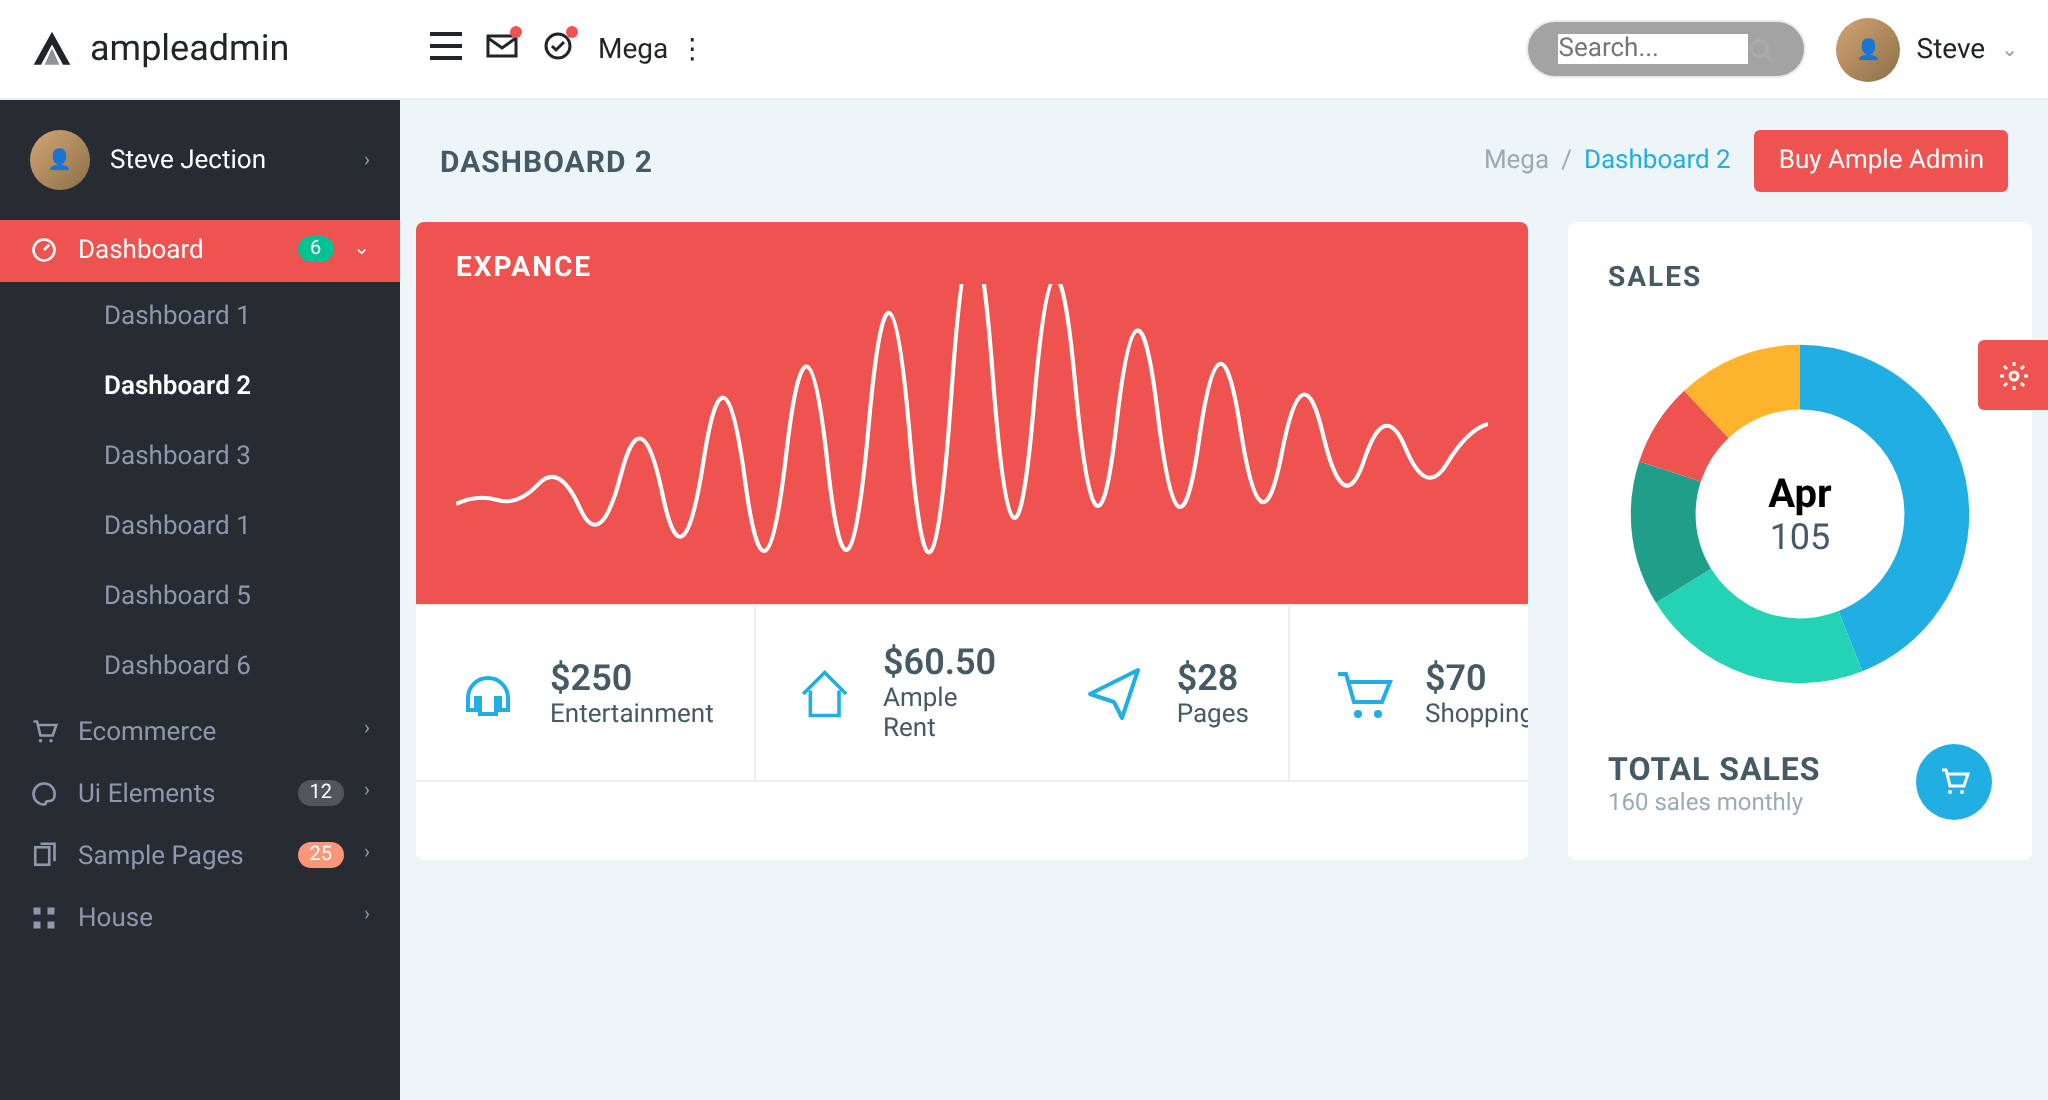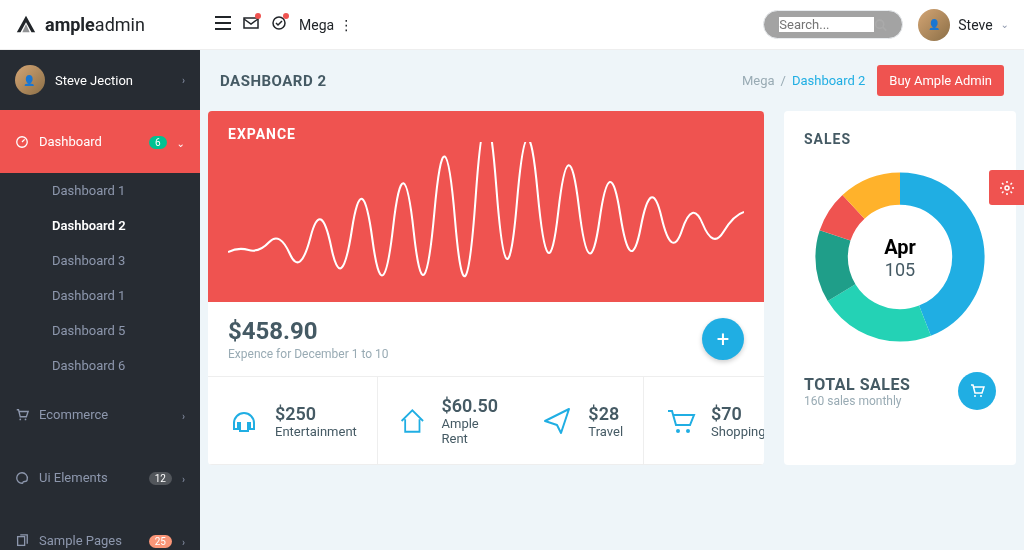--- a/index.html
+++ b/index.html
@@ -1,37 +1,37 @@
 <!DOCTYPE html>
 <html><head>
 <meta charset="utf-8">
 <style>
 *{margin:0;padding:0;box-sizing:border-box;font-family:-apple-system,BlinkMacSystemFont,"Segoe UI",Roboto,sans-serif}
 body{width:1024px;height:550px;overflow:hidden;background:#eef5f9;position:relative}
 
 .topbar{height:50px;background:#fff;display:flex;align-items:center;padding:0 15px;border-bottom:1px solid #eee}
 .logo{display:flex;align-items:center;font-size:18px;font-weight:400;color:#212529;width:185px}
 .logo svg{margin-right:8px}
-.logo b{font-weight:700}
+.logo b{font-weight:400}
 .tb-icons{display:flex;align-items:center;gap:12px;margin-left:15px}
 .tb-icon{color:#212529;cursor:pointer;position:relative}
 .dot-red{position:absolute;top:-2px;right:-2px;width:6px;height:6px;background:#ef5350;border-radius:50%}
 .mega{display:flex;align-items:center;gap:5px;font-size:14px;color:#212529;cursor:pointer}
 .tb-right{margin-left:auto;display:flex;align-items:center;gap:15px}
 .search{display:flex;align-items:center;background:#a3a3a3;border:1px solid #e9ecef;border-radius:20px;padding:6px 15px;width:140px}
 .search input{border:none;outline:none;font-size:13px;color:#aaa;width:95px}
 .user{display:flex;align-items:center;gap:8px;cursor:pointer}
 .avatar{width:32px;height:32px;border-radius:50%;background:linear-gradient(135deg,#d4a574,#8b6f47);display:flex;align-items:center;justify-content:center;font-size:10px;color:#fff}
 .user-name{font-size:14px;color:#212529}
 
 .sidebar{position:absolute;left:0;top:50px;width:200px;height:500px;background:#272c33;color:#8d97ad}
 .sb-user{display:flex;align-items:center;padding:15px;gap:10px;cursor:pointer}
 .sb-user .avatar{width:30px;height:30px}
 .sb-user-name{color:#fff;font-size:13px;flex:1}
-.sb-item{display:flex;align-items:flex-end;padding:24px 15px;gap:10px;font-size:13px;cursor:pointer}
+.sb-item{display:flex;align-items:flex-start;padding:8px 15px;gap:10px;font-size:13px;cursor:pointer}
 .sb-item.active{background:#ef5350;color:#fff}
 .sb-item .label{flex:1}
 .badge{background:#00c292;color:#fff;font-size:10px;padding:1px 6px;border-radius:10px}
 .badge.gray{background:rgba(255,255,255,0.2)}
 .badge.orange{background:#fb9678}
 .sub-items{padding-left:37px}
 .sub-item{padding:10px 15px;font-size:13px;color:#8d97ad;cursor:pointer}
 .sub-item.active{color:#fff;font-weight:600}
 .chev{font-size:10px;color:#8d97ad}
 .sb-icon{width:14px;display:inline-flex;justify-content:center}
@@ -213,29 +213,20 @@
 
     <div class="card expcard">
       <div class="exphead">
         <h5>EXPANCE</h5>
         <div class="spark">
           <svg viewBox="0 0 500 150" preserveAspectRatio="none">
             <path d="M0,110 Q10,105 20,108 T40,100 T60,112 T80,95 T100,105 T120,88 T140,98 T160,85 T180,90 T200,70 T220,78 T240,55 T260,45 T280,60 T300,50 T320,70 T340,65 T360,78 T380,72 T400,85 T420,75 T440,88 T460,82 T480,90 T500,70" fill="none" stroke="#fff" stroke-width="2"></path>
           </svg>
         </div>
       </div>
-      <div class="exptotal">
-        <div>
-          <h2>$458.90</h2>
-          <p>Expence for December 1 to 10</p>
-        </div>
-        <div class="plusbtn">
-          <span>+</span>
-        </div>
-      </div>
       <div class="expgrid">
         <div class="expcell">
           <svg viewBox="0 0 32 32">
               <path d="M6 18a10 10 0 0120 0v6h-4v-6h-2v8h-8v-8h-2v6H6v-6z" fill="none" stroke="#20aee3" stroke-width="2"></path>
             </svg>
           <div>
               <h3>$250</h3>
               <p>Entertainment</p>
             </div>
         </div>
@@ -247,21 +238,21 @@
               <h3>$60.50</h3>
               <p>Ample Rent</p>
             </div>
         </div>
         <div class="expcell">
           <svg viewBox="0 0 32 32">
               <path d="M4 16l24-12-8 24-4-8-12-4z" fill="none" stroke="#20aee3" stroke-width="2" stroke-linejoin="round"></path>
             </svg>
           <div>
               <h3>$28</h3>
-              <p>Travel</p>
+              <p>Pages</p>
             </div>
         </div>
         <div class="expcell">
           <svg viewBox="0 0 32 32">
               <path d="M4 6h4l4 14h14l4-10H10" fill="none" stroke="#20aee3" stroke-width="2"></path>
               <circle cx="14" cy="26" r="2" fill="#20aee3"></circle>
               <circle cx="24" cy="26" r="2" fill="#20aee3"></circle>
             </svg>
           <div>
               <h3>$70</h3>

